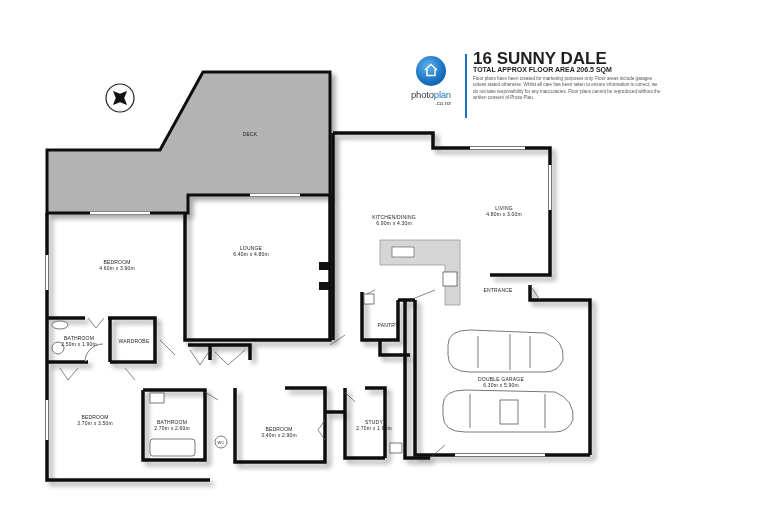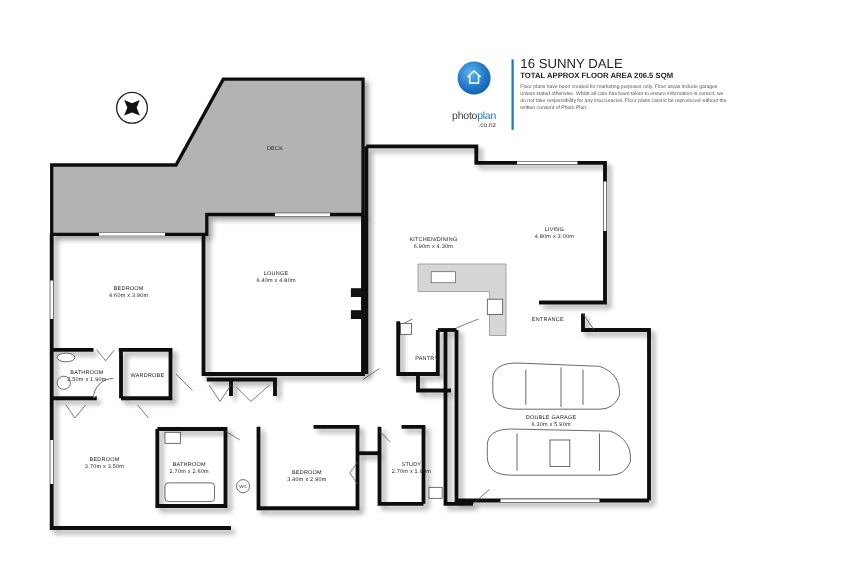--- a/index.html
+++ b/index.html
@@ -2,26 +2,26 @@
 <html><head>
   <meta charset="utf-8">
   <style>
     html, body { margin: 0; padding: 0; background: #ffffff; }
     body { width: 768px; height: 512px; position: relative; overflow: hidden; font-family: "Liberation Sans", sans-serif; }
     .plan { position: absolute; left: 0; top: 0; width: 768px; height: 512px; }
     .header { position: absolute; left: 407px; top: 48px; width: 260px; height: 70px; }
     .logo { position: absolute; left: 0; top: 8px; width: 48px; height: 62px; text-align: center; }
     .logo-circle { width: 30px; height: 30px; border-radius: 50%; margin: 0 auto; background: radial-gradient(circle at 40% 35%, #5fb4ea 0%, #1b74c4 55%, #0b4f94 100%); position: relative; }
     .logo-house { position: absolute; left: 8px; top: 7px; width: 14px; height: 14px; }
-    .logo-text { font-size: 9.5px; color: #3a3a3a; line-height: 10px; margin-top: 15px; letter-spacing: -0.2px; }
+    .logo-text { font-size: 9.5px; color: #3a3a3a; line-height: 10px; margin-top: 4px; letter-spacing: -0.2px; }
     .logo-text .plan-word { color: #1b74c4; }
     .logo-sub { font-size: 6px; color: #3a3a3a; text-align: right; padding-right: 4px; line-height: 7px; }
     .divider { position: absolute; left: 58px; top: 6px; width: 2px; height: 64px; background: #1b74c4; }
     .info { position: absolute; left: 66px; top: 4px; width: 190px; }
-    .address { font-size: 12px; font-weight: normal; color: #1e1e1e; line-height: 13px; }
+    .address { font-size: 17px; font-weight: bold; color: #1e1e1e; line-height: 13px; }
     .area { font-size: 7px; font-weight: bold; color: #1e1e1e; line-height: 10px; }
     .disclaimer { font-size: 4.6px; color: #555; line-height: 6.3px; margin-top: 1px; }
     .lbl { font-family: "Liberation Sans", sans-serif; font-size: 5px; fill: #222; text-anchor: middle; letter-spacing: 0.2px; }
   </style>
 </head>
 <body>
 
 <svg class="plan" viewBox="0 0 768 512" xmlns="http://www.w3.org/2000/svg">
   <defs>
     <filter id="sh" x="-5%" y="-5%" width="115%" height="115%">

